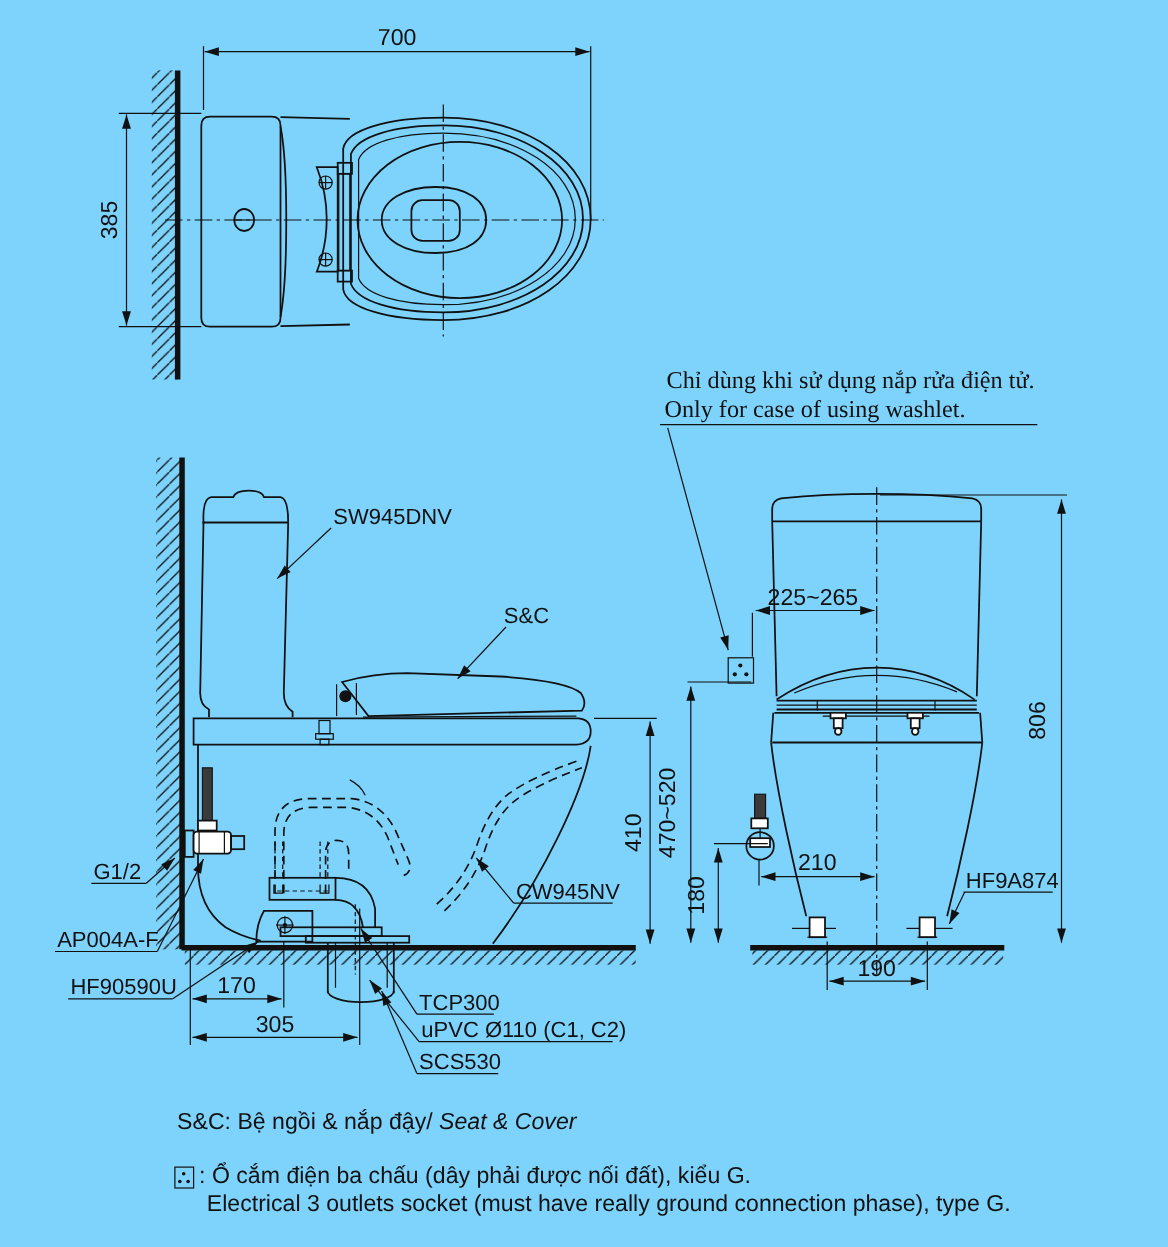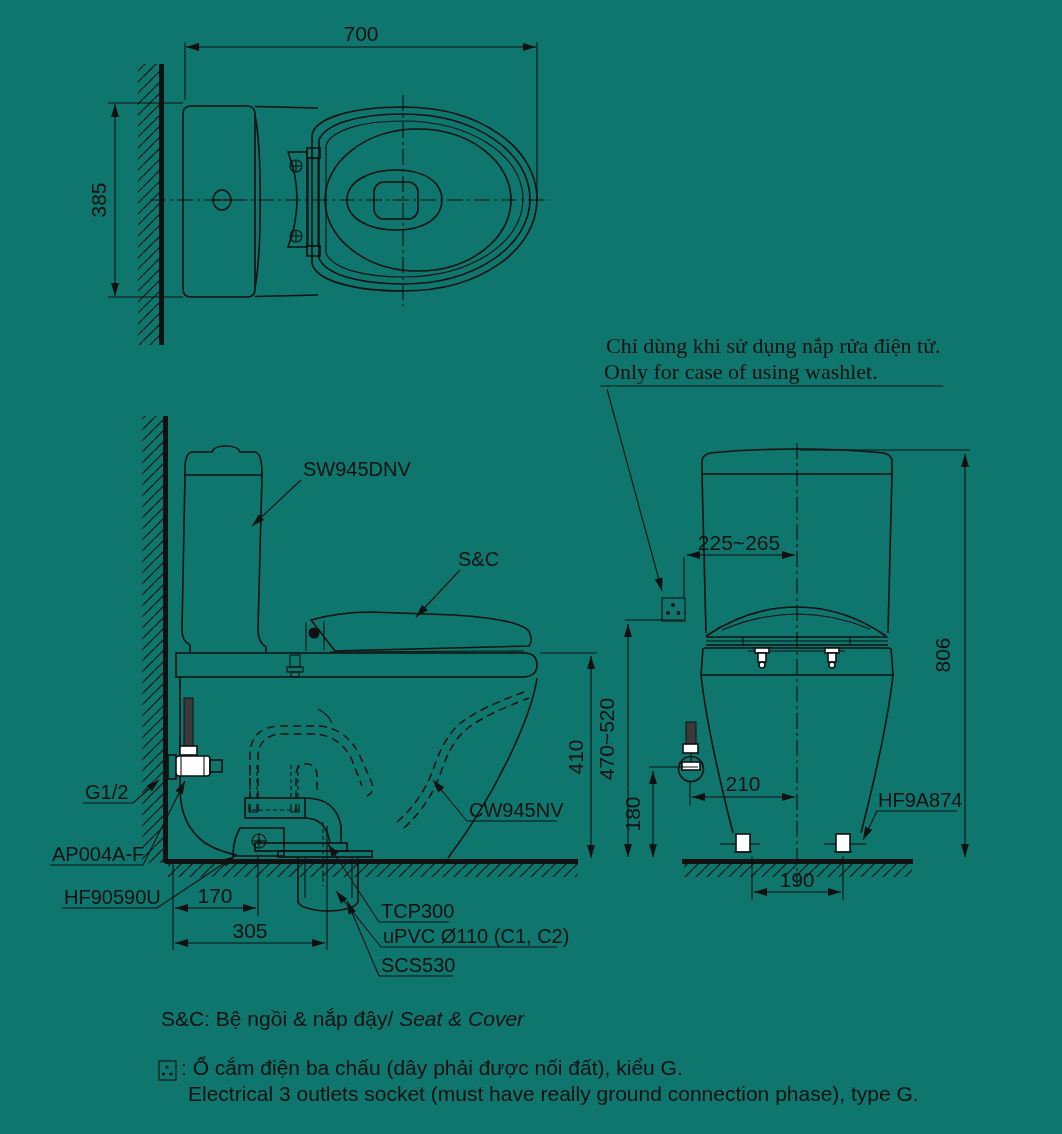--- a/index.html
+++ b/index.html
@@ -1,16 +1,16 @@
 <!DOCTYPE html>
 <html><head>
 <meta charset="utf-8">
 <style>
   html,body{margin:0;padding:0;background:#fff;}
-  .stage{position:relative;width:1062px;height:1134px;background:#0f766e;overflow:hidden;}
+  .stage{position:relative;width:1062px;height:1134px;background:#7dd3fc;overflow:hidden;}
   svg{display:block;}
   .ln{fill:none;stroke:#111;stroke-width:1.6;}
   .lnf{fill:#fff;stroke:#111;stroke-width:1.6;}
   .tn{fill:none;stroke:#111;stroke-width:1.1;}
   .thk{fill:none;stroke:#111;stroke-width:5;}
   .cl{fill:none;stroke:#111;stroke-width:1.1;stroke-dasharray:16 4 3 4;}
   .dsh{fill:none;stroke:#111;stroke-width:1.5;stroke-dasharray:8 5;}
   .bd{fill:none;stroke:#111;stroke-width:1.1;stroke-dasharray:4 3;}
   text{fill:#111;font-family:"Liberation Sans","DejaVu Sans",sans-serif;}
   .dt{font-size:21px;}

